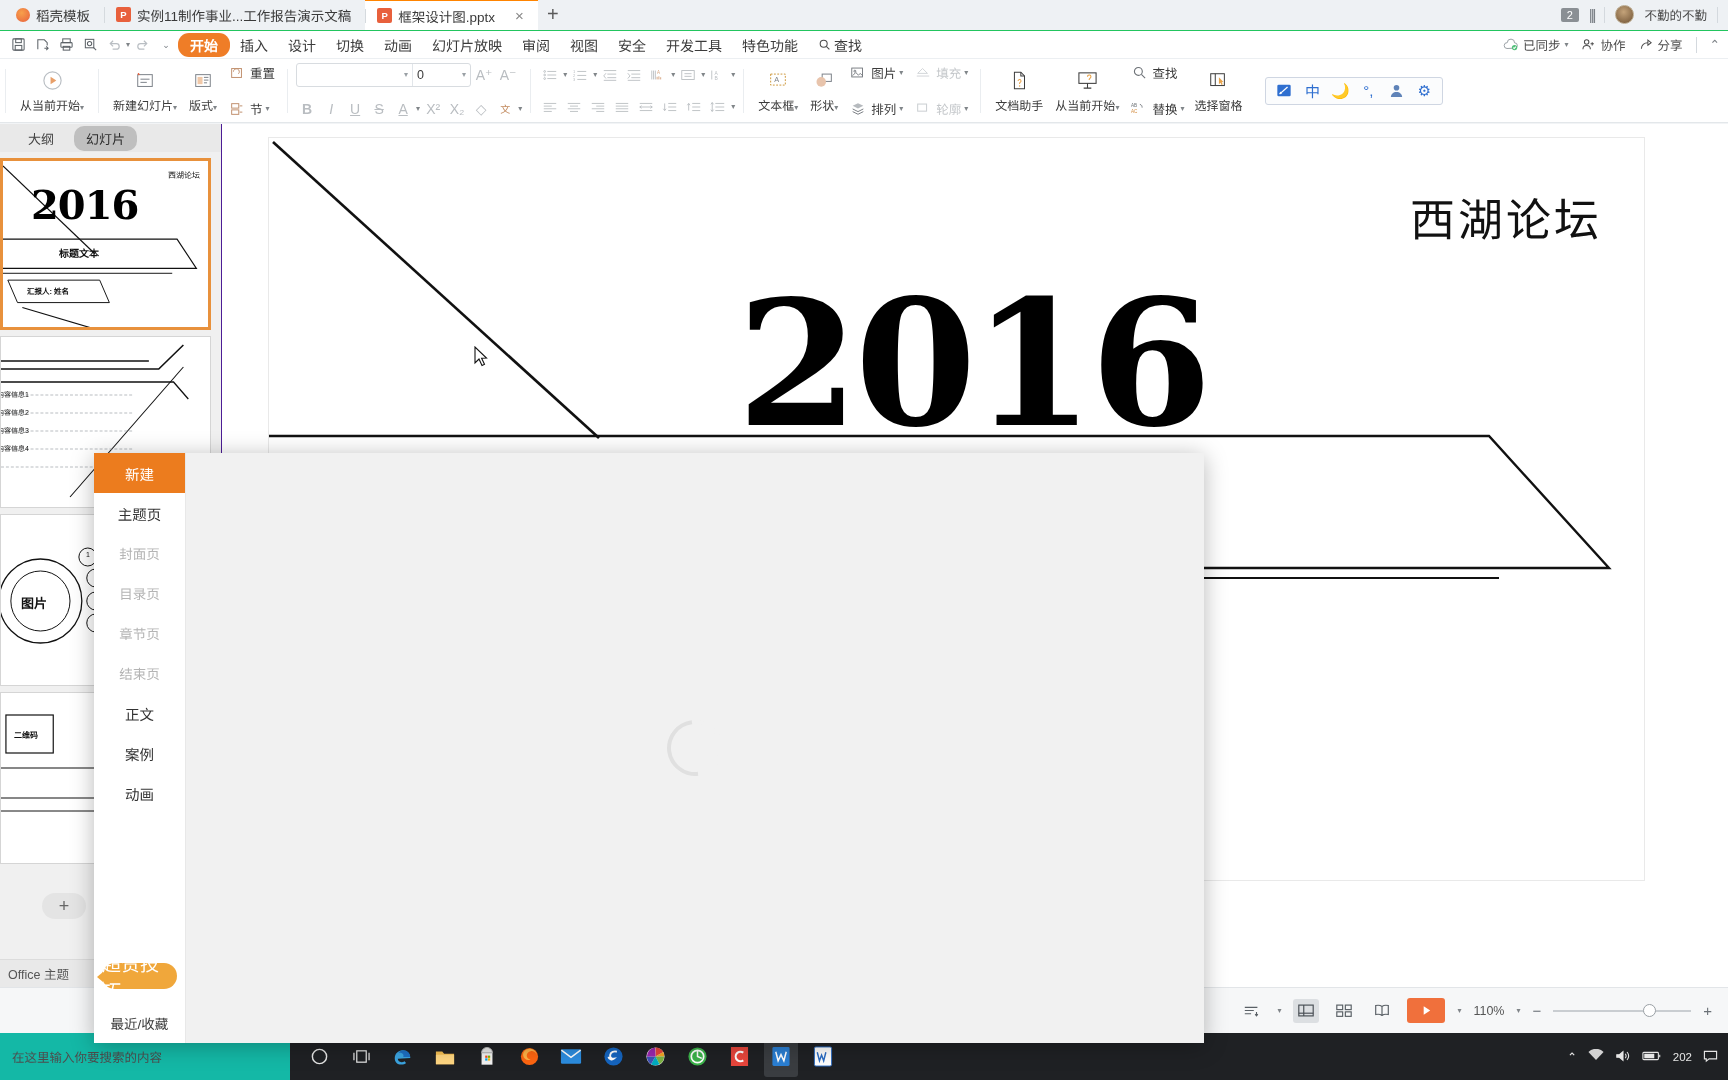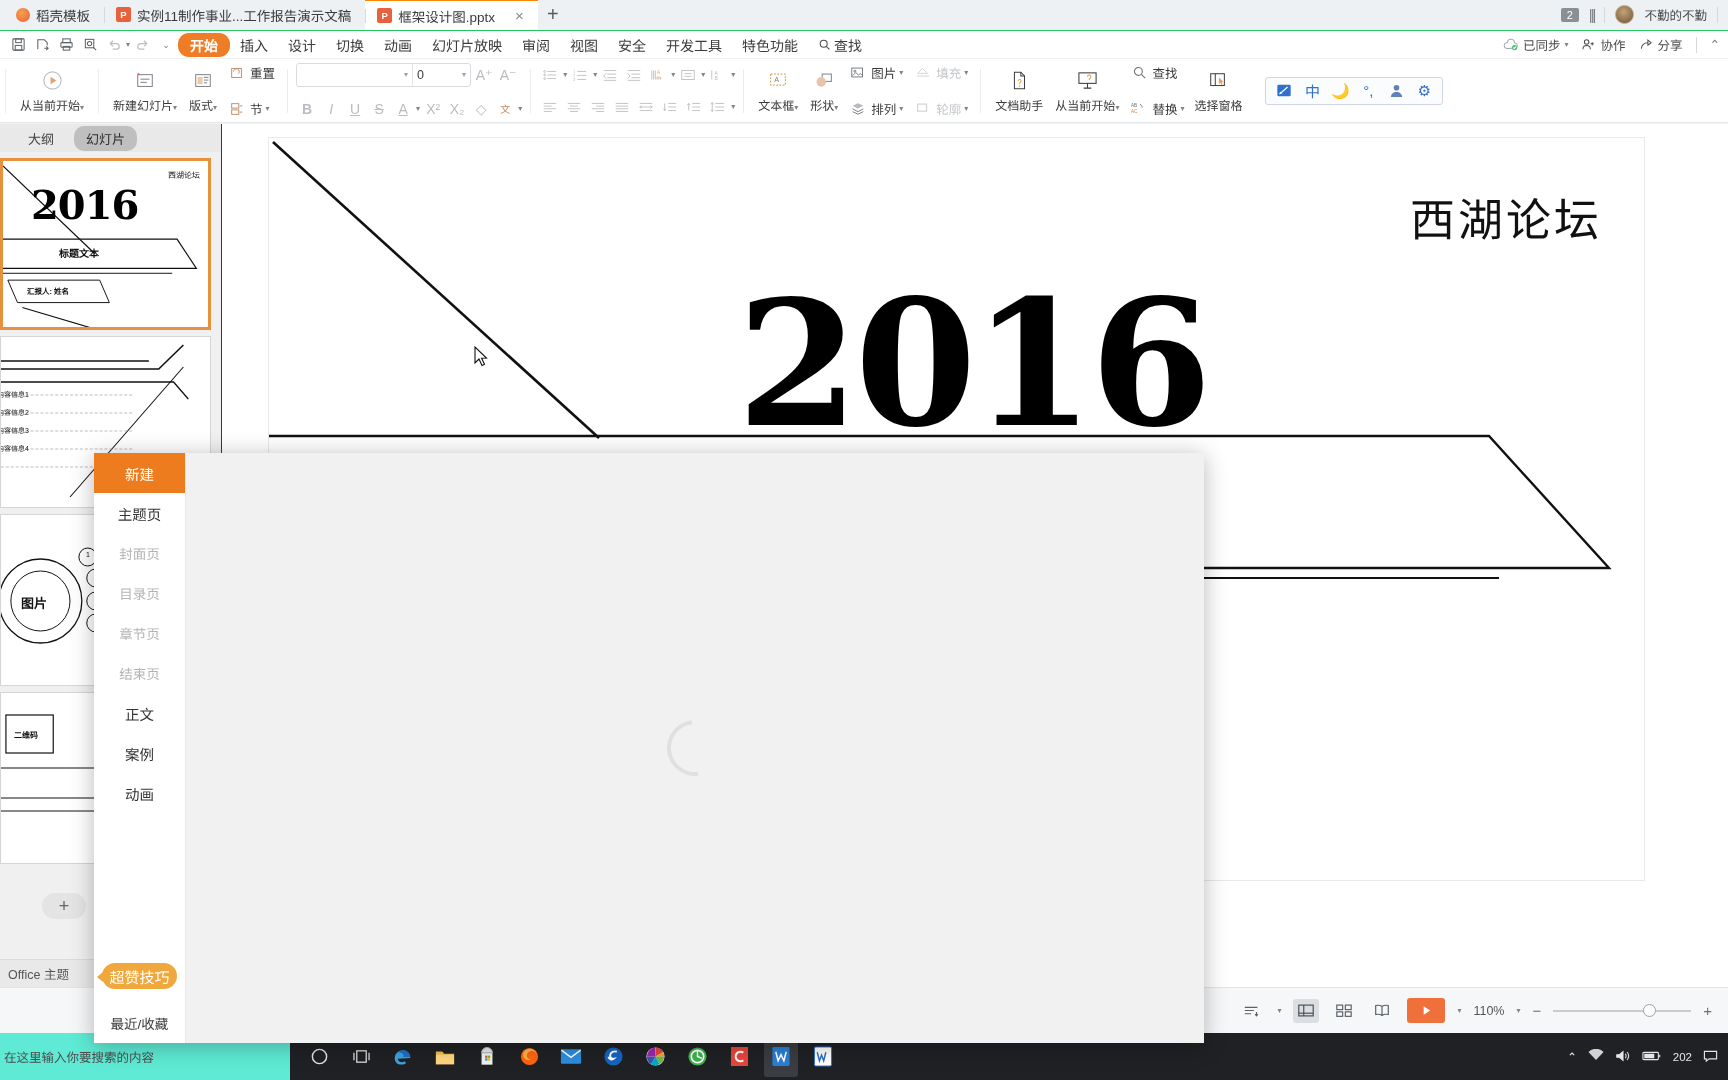--- a/index.html
+++ b/index.html
@@ -172,21 +172,21 @@
   }
   .dnav{
     height:40px;display:flex;align-items:center;justify-content:center;
     font-size:14.5px;color:#333;cursor:pointer;position:relative;
   }
   .dnav.active{ background:#ec7c1e;color:#fff; }
   .dnav.sub{ color:#b4b4b4; font-size:13.5px; }
   .dnav-spacer{ flex:1; }
   .dnav-tip{
     margin:0 8px 14px 8px;height:26px;border-radius:13px;background:#f0a73b;color:#fff;
-    display:flex;align-items:center;justify-content:center;font-size:15px;cursor:pointer;position:relative;
+    display:flex;align-items:center;justify-content:center;font-size:19px;cursor:pointer;position:relative;
   }
   .dnav-tip::after{
     content:""; position:absolute; left:-5px; top:9px; border-top:5px solid transparent;
     border-bottom:5px solid transparent; border-right:6px solid #f0a73b;
   }
   .dnav-recent{
     height:40px;display:flex;align-items:center;justify-content:center;font-size:13.5px;color:#3a3a3a;cursor:pointer;
   }
   .dlg-body{ flex:1; background:#f1f1f1; position:relative; display:flex;align-items:center;justify-content:center; }
   .spinner{
@@ -215,22 +215,22 @@
     position:absolute; left:90px; top:-6px; width:13px;height:13px;border-radius:50%;
     background:#fff;border:1px solid #9aa0a5;cursor:pointer;
   }
 
   
   .taskbar{
     position:absolute; left:0; right:0; bottom:0; height:47px; background:#1f2124;
     display:flex; align-items:center;
   }
   .tb-search{
-    width:290px;height:47px;background:#5eead4;display:flex;align-items:center;
-    padding-left:4px;font-size:12.5px;color:#4d4d4d;
+    width:290px;height:47px;background:#14b8a6;display:flex;align-items:center;
+    padding-left:12px;font-size:12.5px;color:#4d4d4d;
   }
   .tb-icons{ display:flex;align-items:center;gap:8px; padding-left:12px; }
   .tb-ic{
     width:34px;height:40px;display:flex;align-items:center;justify-content:center;cursor:pointer;border-radius:3px;
   }
   .tb-ic.active{ background:#3a3d41; }
   .tb-right{ margin-left:auto;display:flex;align-items:center;gap:11px;padding-right:10px;color:#e6e6e6;font-size:11.5px; }
   .tb-clock{ display:flex;flex-direction:column;align-items:flex-end;line-height:14px;font-size:11.5px; }
 
   

